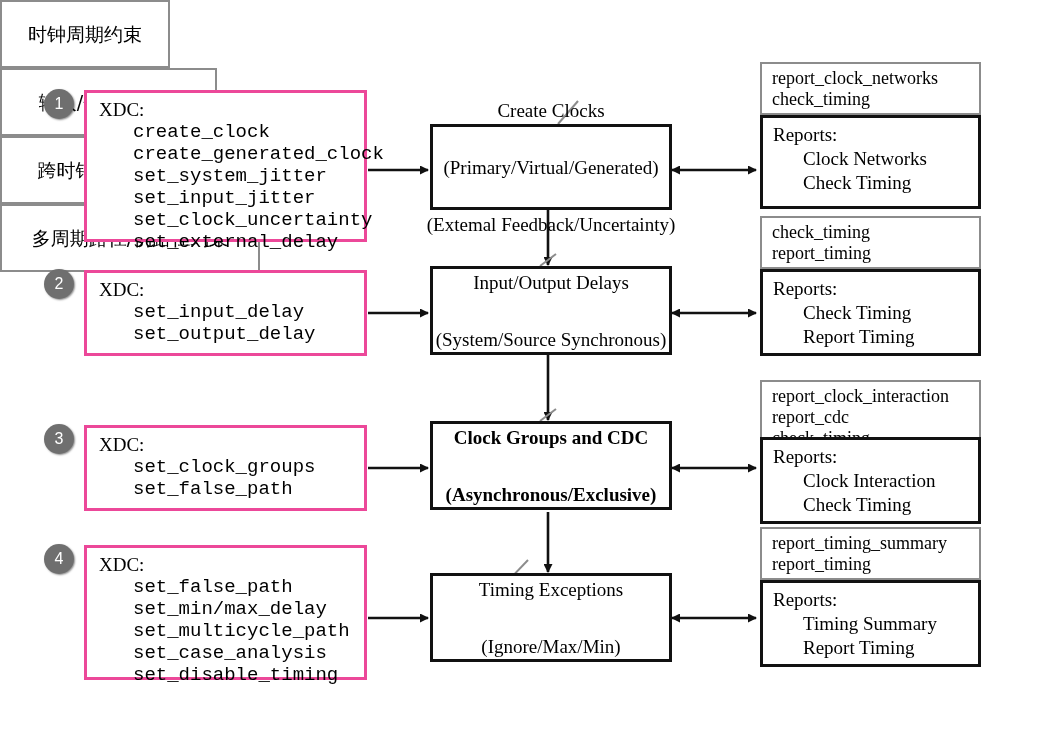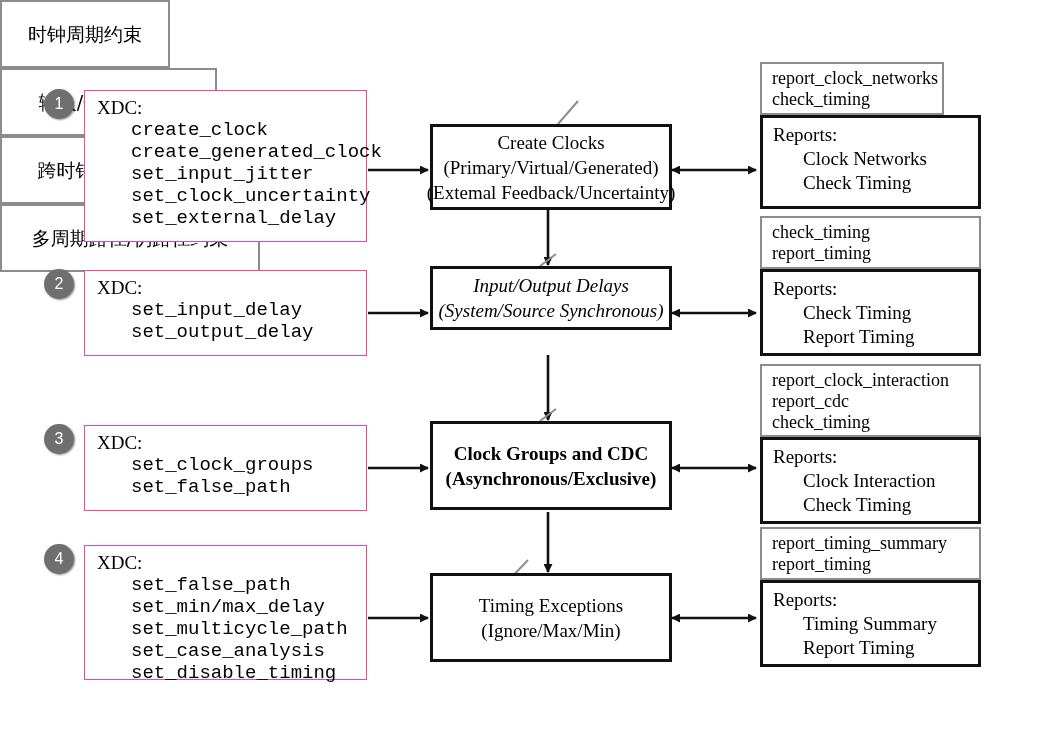--- a/index.html
+++ b/index.html
@@ -10,21 +10,21 @@
     width:1043px;height:744px;
     background:#ffffff;
     overflow:hidden;
   }
 
   
   .node{position:absolute;box-sizing:border-box;background:#fff;}
 
   
   .xdc-box{
-    border:1px solid #ec4899;
+    border:3px solid #ec4899;
     background:#fff;
     padding:6px 12px 8px 12px;
     font-size:19px;
     line-height:22px;
   }
   .xdc-title{font-size:19px;}
   .xdc-list{margin:0;padding:0;list-style:none;font-family:Liberation Mono, monospace;}
   .xdc-list li{padding-left:34px;white-space:nowrap;}
 
   
@@ -42,20 +42,21 @@
 
   
   .stage-box{
     border:3px solid #111;
     background:#fff;
     display:flex;flex-direction:column;
     align-items:center;justify-content:center;
     text-align:center;
     font-size:19px;
     line-height:25px;
+    gap:32px;
   }
   .stage-box .l{white-space:nowrap;}
 
   
   .cmd-box{
     border:2px solid #8c8c8c;
     background:#fff;
     padding:4px 8px 5px 10px;
     font-size:18px;
     line-height:21px;
@@ -132,36 +133,37 @@
       <line x1="556" y1="409" x2="540" y2="421"></line>
       <line x1="528" y1="560" x2="506" y2="583"></line>
     </g>
   </svg>
 
   <div class="node xdc-box" style="left:84px;top:90px;width:283px;height:152px;">
     <div class="xdc-title">XDC:</div>
     <ul class="xdc-list">
       <li>create_clock</li>
       <li>create_generated_clock</li>
+      <li>set_system_jitter</li>
       <li>set_input_jitter</li>
       <li>set_clock_uncertainty</li>
       <li>set_external_delay</li>
     </ul>
   </div>
   <div class="step-circle" style="left:44px;top:89px;">1</div>
 
   <div class="callout" style="left:578px;top:62px;width:148px;height:38px;">时钟周期约束</div>
 
   <div class="node stage-box" style="left:430px;top:124px;width:242px;height:86px;">
     <div class="l">Create Clocks</div>
     <div class="l">(Primary/Virtual/Generated)</div>
     <div class="l">(Extemal Feedback/Uncertainty)</div>
   </div>
 
-  <div class="node cmd-box" style="left:760px;top:62px;width:184px;height:53px;">
+  <div class="node cmd-box" style="left:760px;top:62px;width:221px;height:53px;">
     <div>report_clock_networks</div>
     <div>check_timing</div>
   </div>
 
   <div class="node rep-box" style="left:760px;top:115px;width:221px;height:94px;">
     <div class="rep-title">Reports:</div>
     <ul>
       <li>Clock Networks</li>
       <li>Check Timing</li>
     </ul>
@@ -171,21 +173,21 @@
     <div class="xdc-title">XDC:</div>
     <ul class="xdc-list">
       <li>set_input_delay</li>
       <li>set_output_delay</li>
     </ul>
   </div>
   <div class="step-circle" style="left:44px;top:269px;">2</div>
 
   <div class="callout" style="left:556px;top:216px;width:195px;height:38px;">输入/伪路径约束</div>
 
-  <div class="node stage-box" style="left:430px;top:266px;width:242px;height:64px;font-style:italic;">
+  <div class="node stage-box" style="left:430px;top:266px;width:242px;height:89px;">
     <div class="l">Input/Output Delays</div>
     <div class="l">(System/Source Synchronous)</div>
   </div>
 
   <div class="node cmd-box" style="left:760px;top:216px;width:221px;height:53px;">
     <div>check_timing</div>
     <div>report_timing</div>
   </div>
 
   <div class="node rep-box" style="left:760px;top:269px;width:221px;height:87px;">
@@ -205,21 +207,21 @@
   </div>
   <div class="step-circle" style="left:44px;top:424px;">3</div>
 
   <div class="callout" style="left:556px;top:371px;width:205px;height:38px;">跨时钟域路径约束</div>
 
   <div class="node stage-box" style="left:430px;top:421px;width:242px;height:89px;font-weight:bold;">
     <div class="l">Clock Groups and CDC</div>
     <div class="l">(Asynchronous/Exclusive)</div>
   </div>
 
-  <div class="node cmd-box" style="left:760px;top:364px;width:221px;height:73px;">
+  <div class="node cmd-box" style="left:760px;top:380px;width:221px;height:73px;">
     <div>report_clock_interaction</div>
     <div>report_cdc</div>
     <div>check_timing</div>
   </div>
 
   <div class="node rep-box" style="left:760px;top:437px;width:221px;height:87px;">
     <div class="rep-title">Reports:</div>
     <ul>
       <li>Clock Interaction</li>
       <li>Check Timing</li>

